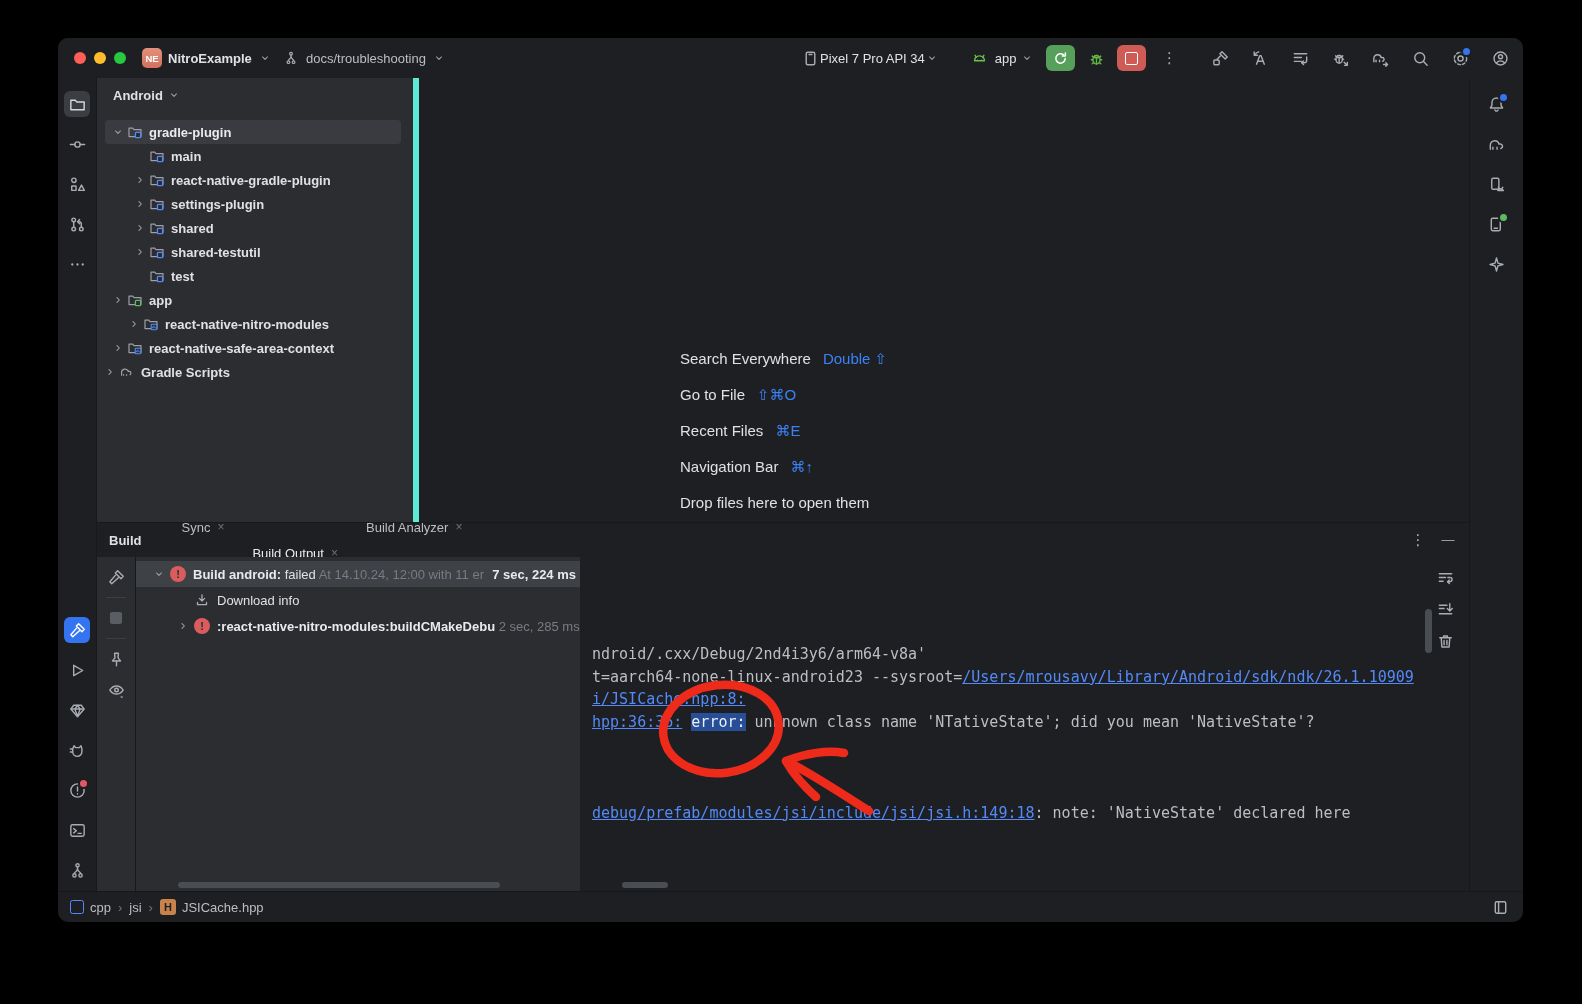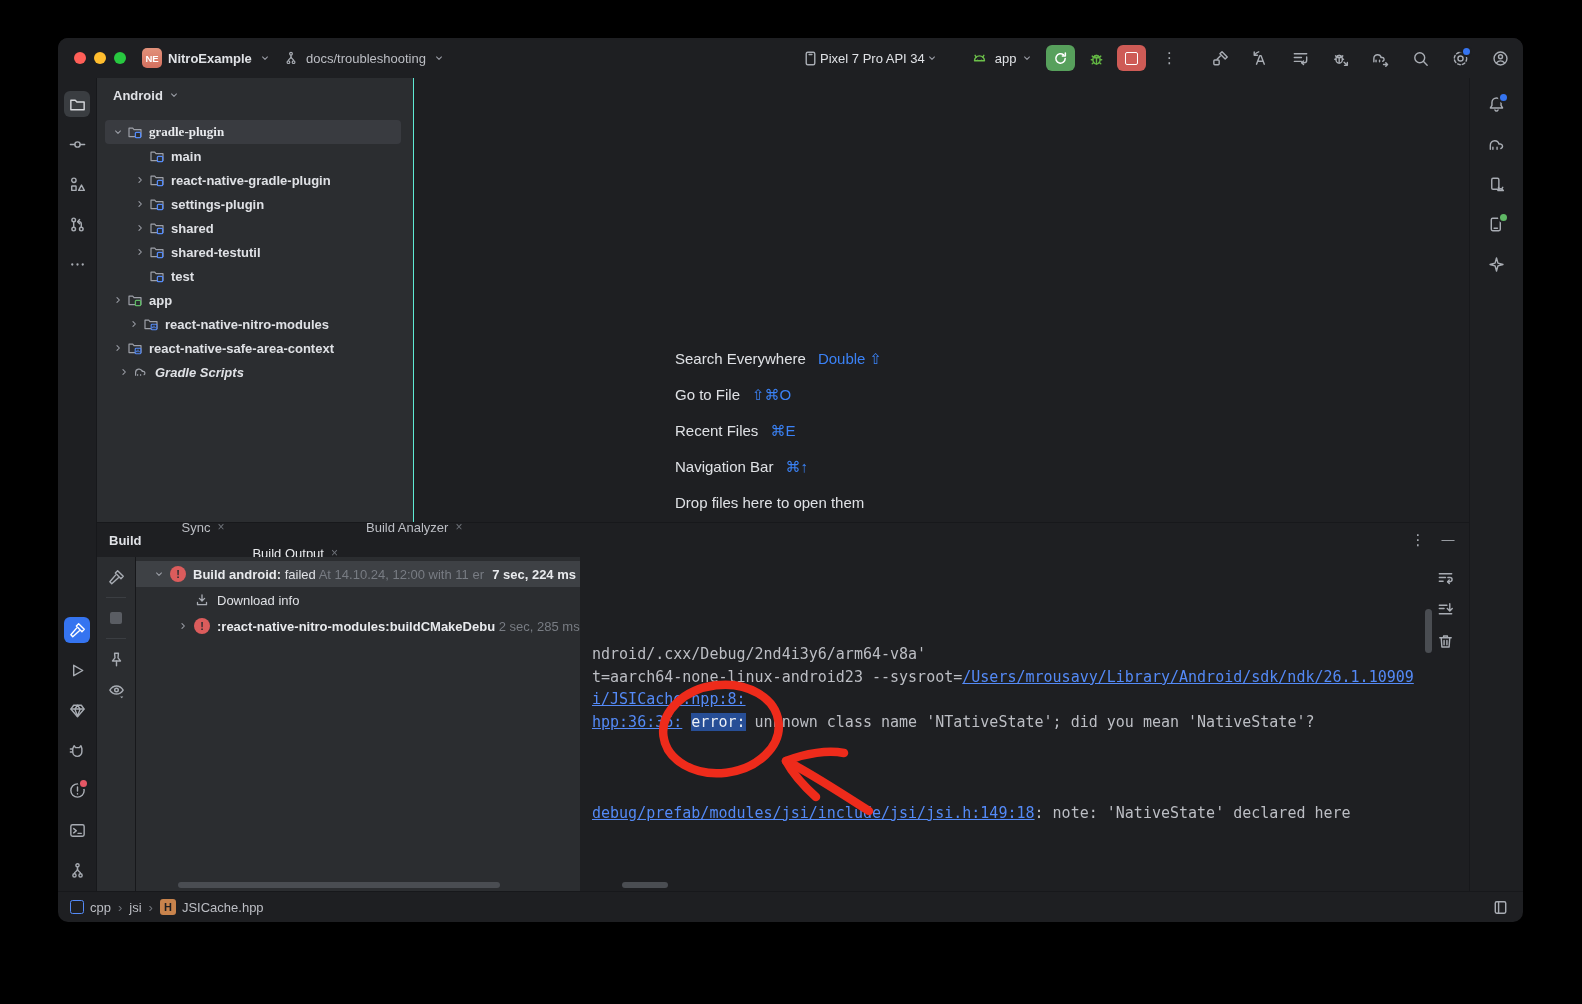--- a/index.html
+++ b/index.html
@@ -43,31 +43,31 @@
   
   .body{flex:1;display:flex;min-height:0;}
   .abar{width:38px;flex:0 0 38px;display:flex;flex-direction:column;align-items:center;
     padding:13px 0 8px 0;gap:14px;}
   .abar.left{border-right:1px solid #17181B;}
   .abar.right{width:53px;flex:0 0 53px;border-left:1px solid #17181B;}
   .abar .spacer{margin-top:auto;}
   .center{flex:1;display:flex;flex-direction:column;min-width:0;}
   .upper{height:444px;flex:0 0 444px;display:flex;min-width:0;}
   
-  .project-panel{width:316px;flex:0 0 316px;background:#2B2D30;border-right:1px solid #5eead4;
+  .project-panel{width:316px;flex:0 0 316px;background:#2B2D30;border-right:6px solid #5eead4;
     display:flex;flex-direction:column;}
   .panel-header{height:34px;display:flex;align-items:center;padding-left:16px;gap:4px;
     font-weight:700;font-size:13px;}
   .tree{padding-top:8px;}
   .trow{height:24px;display:flex;align-items:center;white-space:nowrap;font-weight:600;
     color:#DFE1E5;}
   .trow .chev{width:16px;}
   .trow .ticon{width:16px;height:16px;margin-right:6px;display:flex;}
   .trow .ticon svg{width:16px;height:16px;}
-  .trow.selected{background:#393B40;border-radius:4px;margin:0 12px 0 8px;font-family:Liberation Serif, serif;}
+  .trow.selected{background:#393B40;border-radius:4px;margin:0 12px 0 8px;}
   .trow.selected .lbl{color:#E8EAED;}
   
   .editor{flex:1;background:#1E1F22;position:relative;min-width:0;}
   .hints{position:absolute;left:261px;top:272px;font-size:15px;}
   .hint-row{display:flex;align-items:baseline;gap:12px;height:36px;}
   .hint-label{color:#DFE1E5;font-weight:500;}
   .hint-keys{color:#3b82f6;}
   
   .build-window{flex:1;border-top:1px solid #17181B;display:flex;flex-direction:column;min-height:0;
     background:#1E1F22;}
@@ -496,21 +496,21 @@
                   </span>
                   <span class="ticon">
                     <svg viewBox="0 0 16 16" fill="none" stroke="#9DA0A8" stroke-width="1.2" stroke-linejoin="round">
                       <path d="M2 12.6V4.2h3.7L7 5.7h7v6.9z"></path>
                       <rect x="8.2" y="8.2" width="5.6" height="5.6" rx=".9" fill="#2B2D30" stroke="#548AF7" stroke-width="1.1"></rect>
                       <path d="M9.7 12.2v-1.5M11 12.2V9.6M12.3 12.2v-1" stroke="#548AF7" stroke-width="1"></path>
                     </svg>
                   </span>
                   <span class="lbl">react-native-safe-area-context</span>
                 </div>
-                <div class="trow" style="padding-left: 20px; font-style: italic;">
+                <div class="trow" style="padding-left: 6px;">
                   <span class="chev">
                     <svg viewBox="0 0 20 20" fill="none" stroke="currentColor" stroke-width="1.5" stroke-linecap="round" stroke-linejoin="round">
                       <path d="M8.5 6.5 12 10l-3.5 3.5"></path>
                     </svg>
                   </span>
                   <span class="ticon">
                     <svg viewBox="0 0 16 16" fill="none" stroke="#9DA0A8" stroke-width="1.2" stroke-linejoin="round">
                       <path d="M2.6 11.8V8.6a3.4 3.4 0 0 1 6.6-1.2h1a1.8 1.8 0 0 1 .5 3.5"></path>
                       <path d="M4.6 11.8v-1.5M7.6 11.8v-1.5"></path>
                       <circle cx="9.3" cy="6.6" r=".5" fill="#9DA0A8" stroke="none"></circle>

